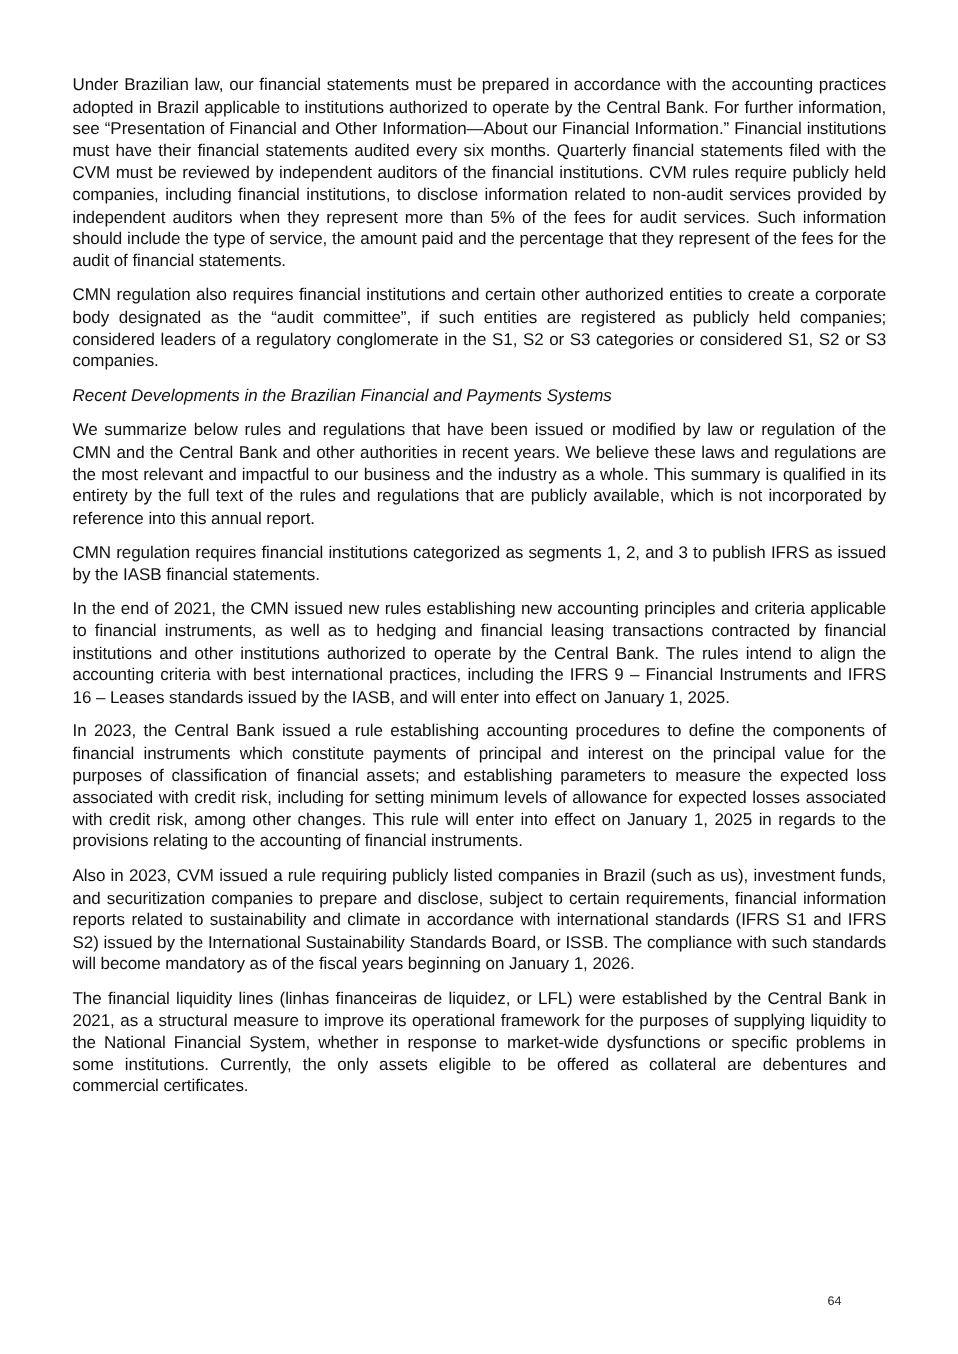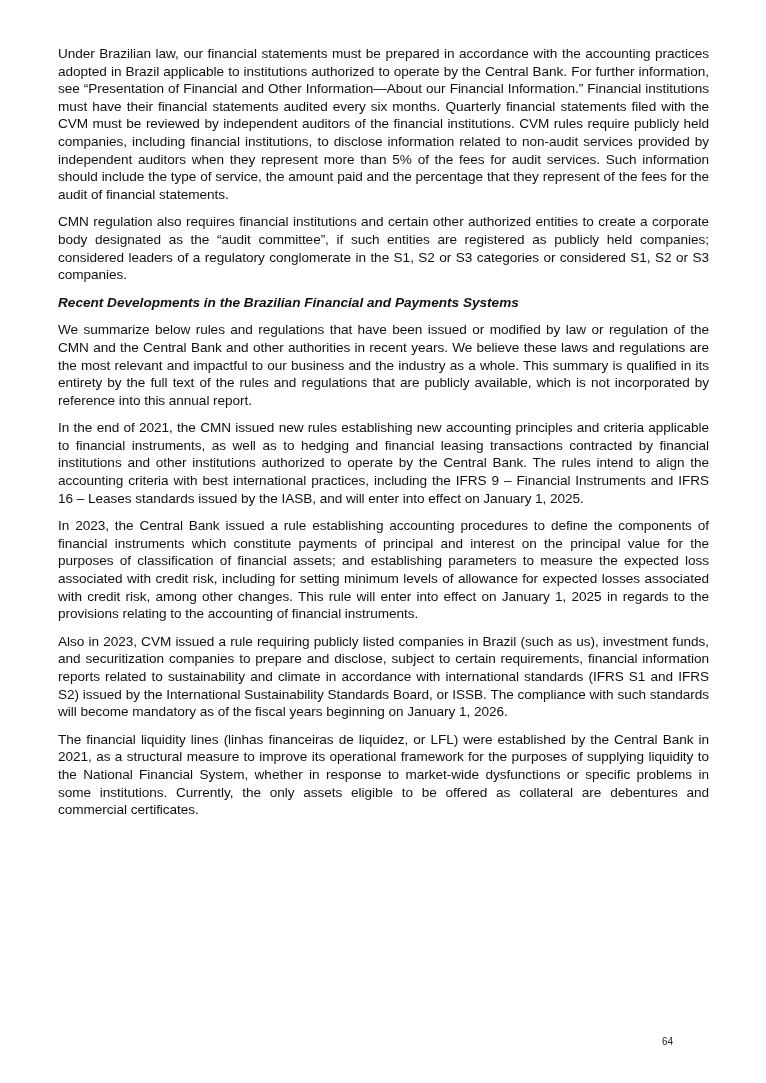--- a/index.html
+++ b/index.html
@@ -11,53 +11,54 @@
       width: 766px;
       height: 1083px;
       position: relative;
       overflow: hidden;
       font-family: "Liberation Sans", sans-serif;
       color: #111111;
     }
     .page {
       position: absolute;
       left: 58px;
-      top: 45px;
+      top: 59px;
       width: 651px;
     }
     .para {
       font-size: 13.6px;
       line-height: 17.6px;
       text-align: justify;
       margin: 0 0 10px 0;
       letter-spacing: -0.05px;
     }
     .heading {
       font-size: 13.6px;
       line-height: 17.6px;
-      font-weight: bold;
+      font-weight: normal;
       font-style: italic;
       margin: 0 0 10px 0;
     }
     .page-number {
       position: absolute;
       left: 662px;
       top: 1036px;
       font-size: 10px;
       line-height: 12px;
       color: #222222;
     }
   </style>
 </head>
 <body>
 
 <div class="page">
   <p class="para">Under Brazilian law, our financial statements must be prepared in accordance with the accounting practices adopted in Brazil applicable to institutions authorized to operate by the Central Bank. For further information, see “Presentation of Financial and Other Information—About our Financial Information.” Financial institutions must have their financial statements audited every six months. Quarterly financial statements filed with the CVM must be reviewed by independent auditors of the financial institutions. CVM rules require publicly held companies, including financial institutions, to disclose information related to non-audit services provided by independent auditors when they represent more than 5% of the fees for audit services. Such information should include the type of service, the amount paid and the percentage that they represent of the fees for the audit of financial statements.</p>
   <p class="para">CMN regulation also requires financial institutions and certain other authorized entities to create a corporate body designated as the “audit committee”, if such entities are registered as publicly held companies; considered leaders of a regulatory conglomerate in the S1, S2 or S3 categories or considered S1, S2 or S3 companies.</p>
   <p class="heading">Recent Developments in the Brazilian Financial and Payments Systems</p>
   <p class="para">We summarize below rules and regulations that have been issued or modified by law or regulation of the CMN and the Central Bank and other authorities in recent years. We believe these laws and regulations are the most relevant and impactful to our business and the industry as a whole. This summary is qualified in its entirety by the full text of the rules and regulations that are publicly available, which is not incorporated by reference into this annual report.</p>
+  <p class="para">CMN regulation requires financial institutions categorized as segments 1, 2, and 3 to publish IFRS as issued by the IASB financial statements.</p>
   <p class="para">In the end of 2021, the CMN issued new rules establishing new accounting principles and criteria applicable to financial instruments, as well as to hedging and financial leasing transactions contracted by financial institutions and other institutions authorized to operate by the Central Bank. The rules intend to align the accounting criteria with best international practices, including the IFRS 9 – Financial Instruments and IFRS 16 – Leases standards issued by the IASB, and will enter into effect on January 1, 2025.</p>
   <p class="para">In 2023, the Central Bank issued a rule establishing accounting procedures to define the components of financial instruments which constitute payments of principal and interest on the principal value for the purposes of classification of financial assets; and establishing parameters to measure the expected loss associated with credit risk, including for setting minimum levels of allowance for expected losses associated with credit risk, among other changes. This rule will enter into effect on January 1, 2025 in regards to the provisions relating to the accounting of financial instruments.</p>
   <p class="para">Also in 2023, CVM issued a rule requiring publicly listed companies in Brazil (such as us), investment funds, and securitization companies to prepare and disclose, subject to certain requirements, financial information reports related to sustainability and climate in accordance with international standards (IFRS S1 and IFRS S2) issued by the International Sustainability Standards Board, or ISSB. The compliance with such standards will become mandatory as of the fiscal years beginning on January 1, 2026.</p>
   <p class="para">The financial liquidity lines (linhas financeiras de liquidez, or LFL) were established by the Central Bank in 2021, as a structural measure to improve its operational framework for the purposes of supplying liquidity to the National Financial System, whether in response to market-wide dysfunctions or specific problems in some institutions. Currently, the only assets eligible to be offered as collateral are debentures and commercial certificates.</p>
 </div>
 
 <div class="page-number">64</div>
 
 </body></html>

